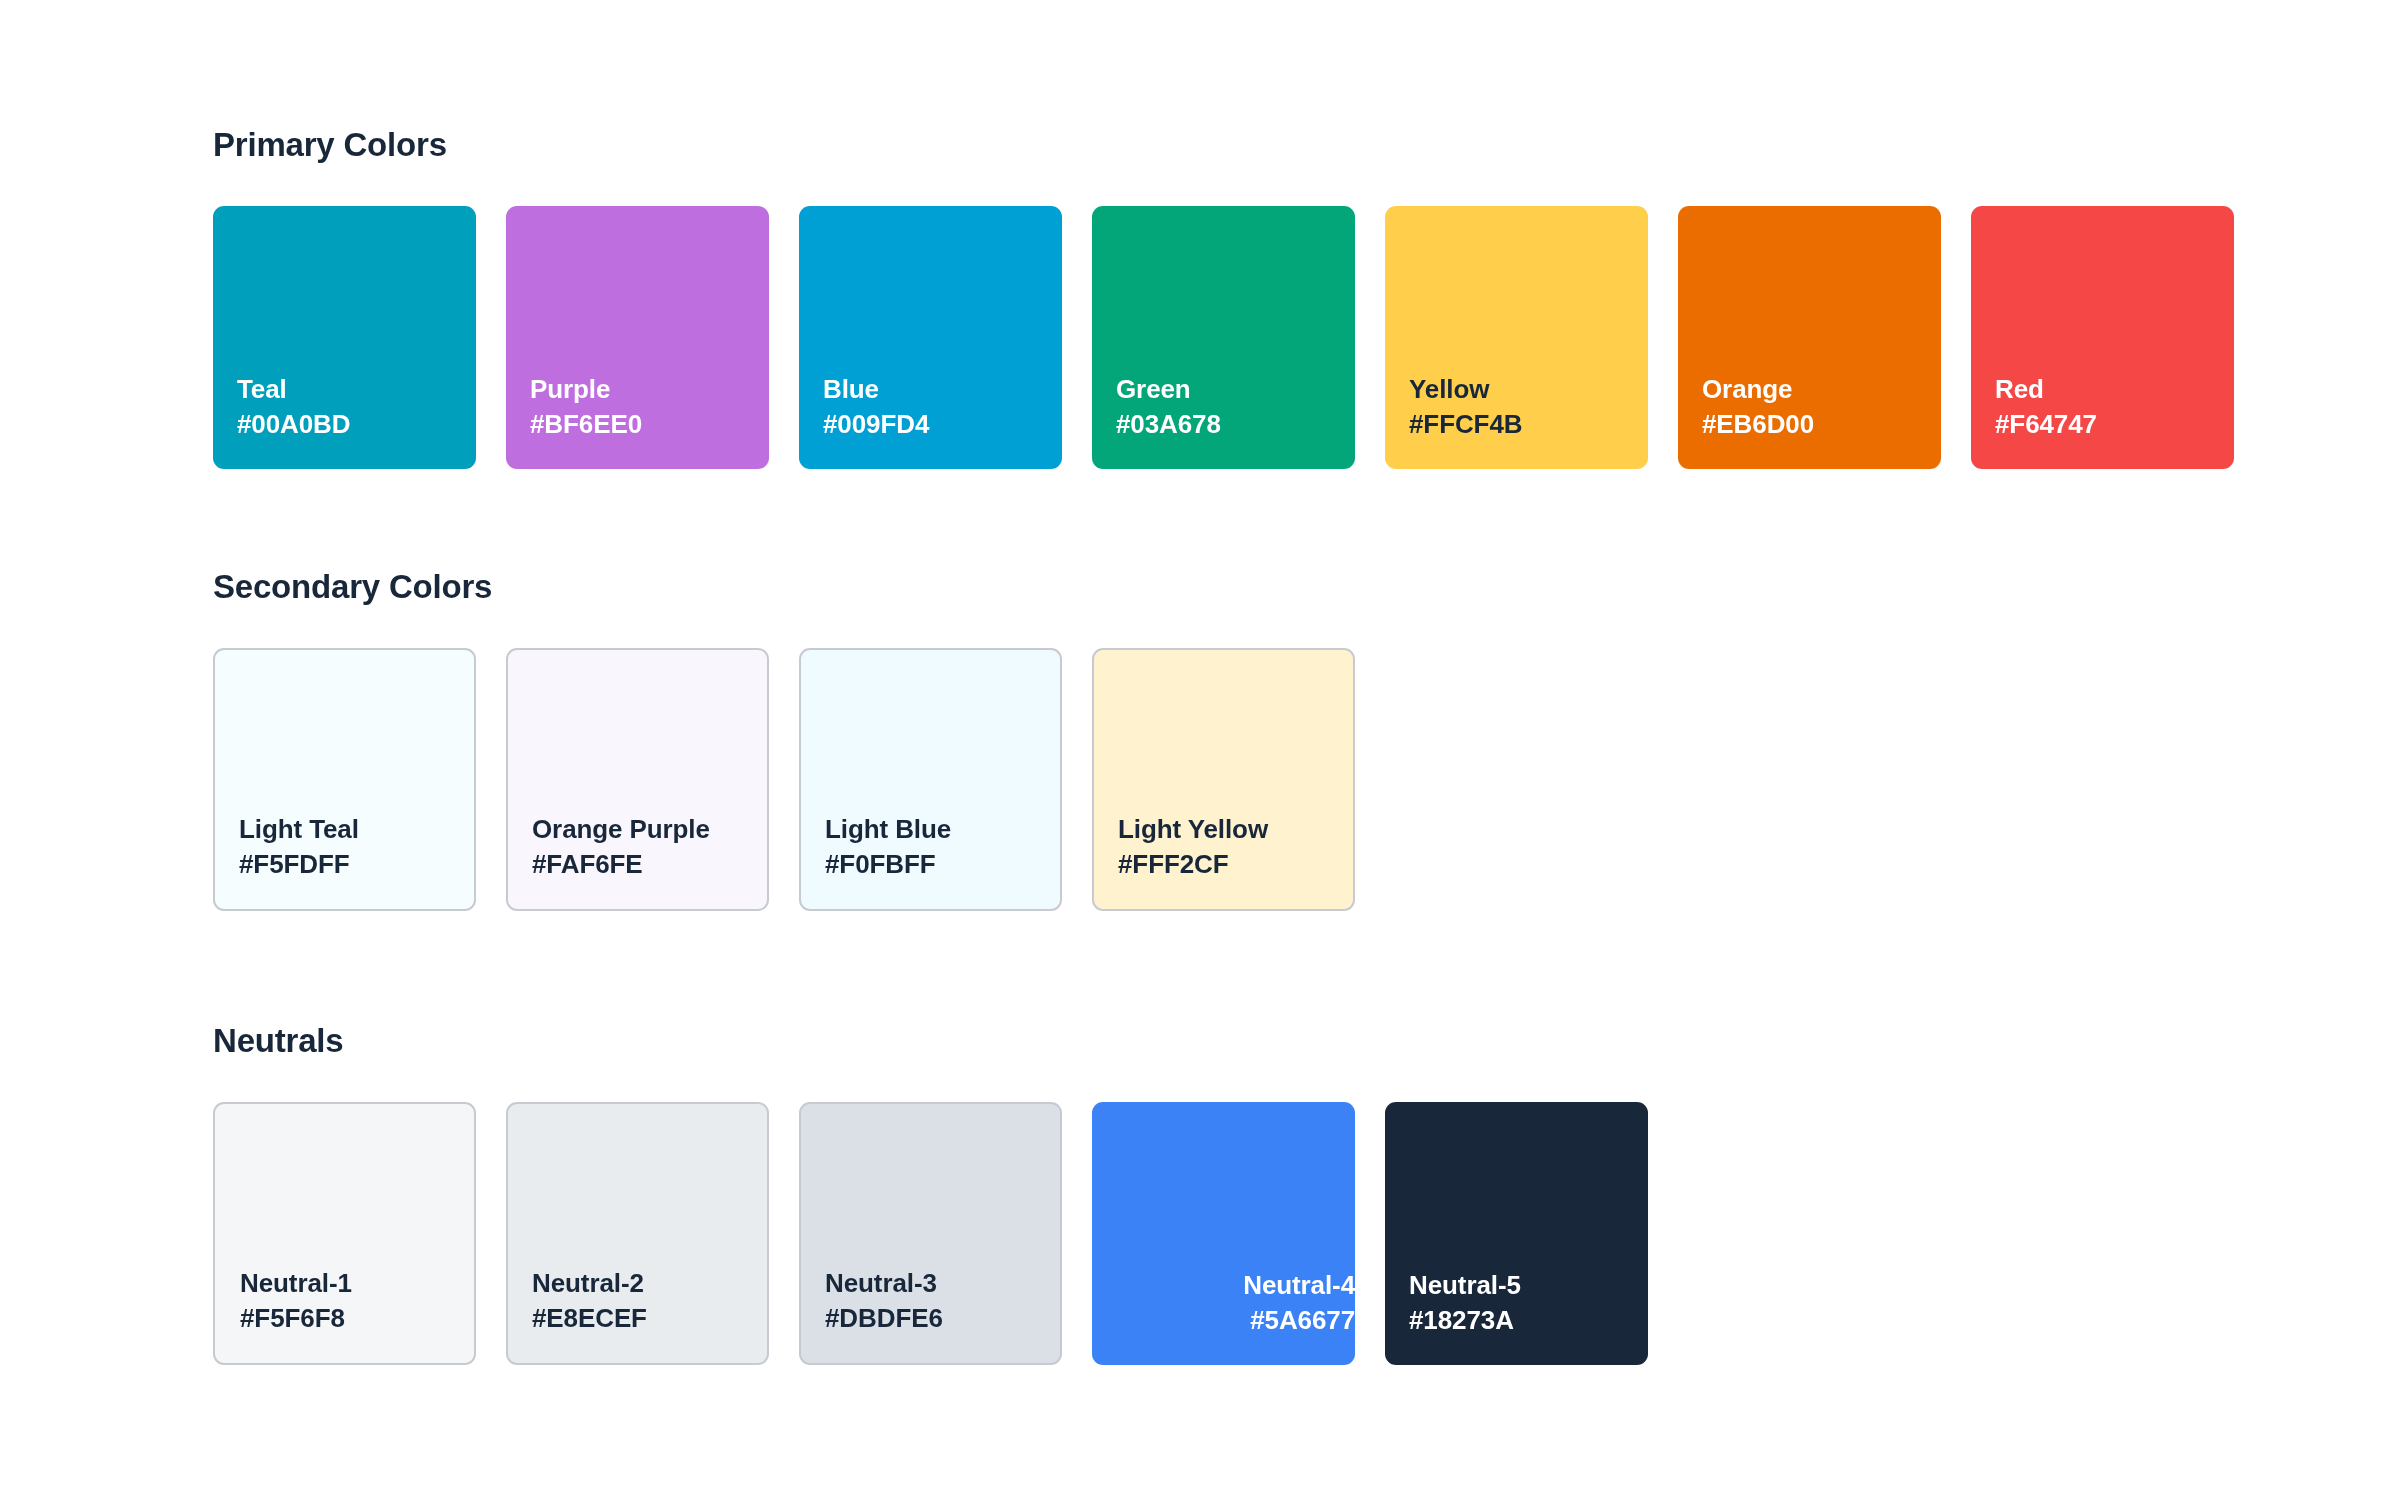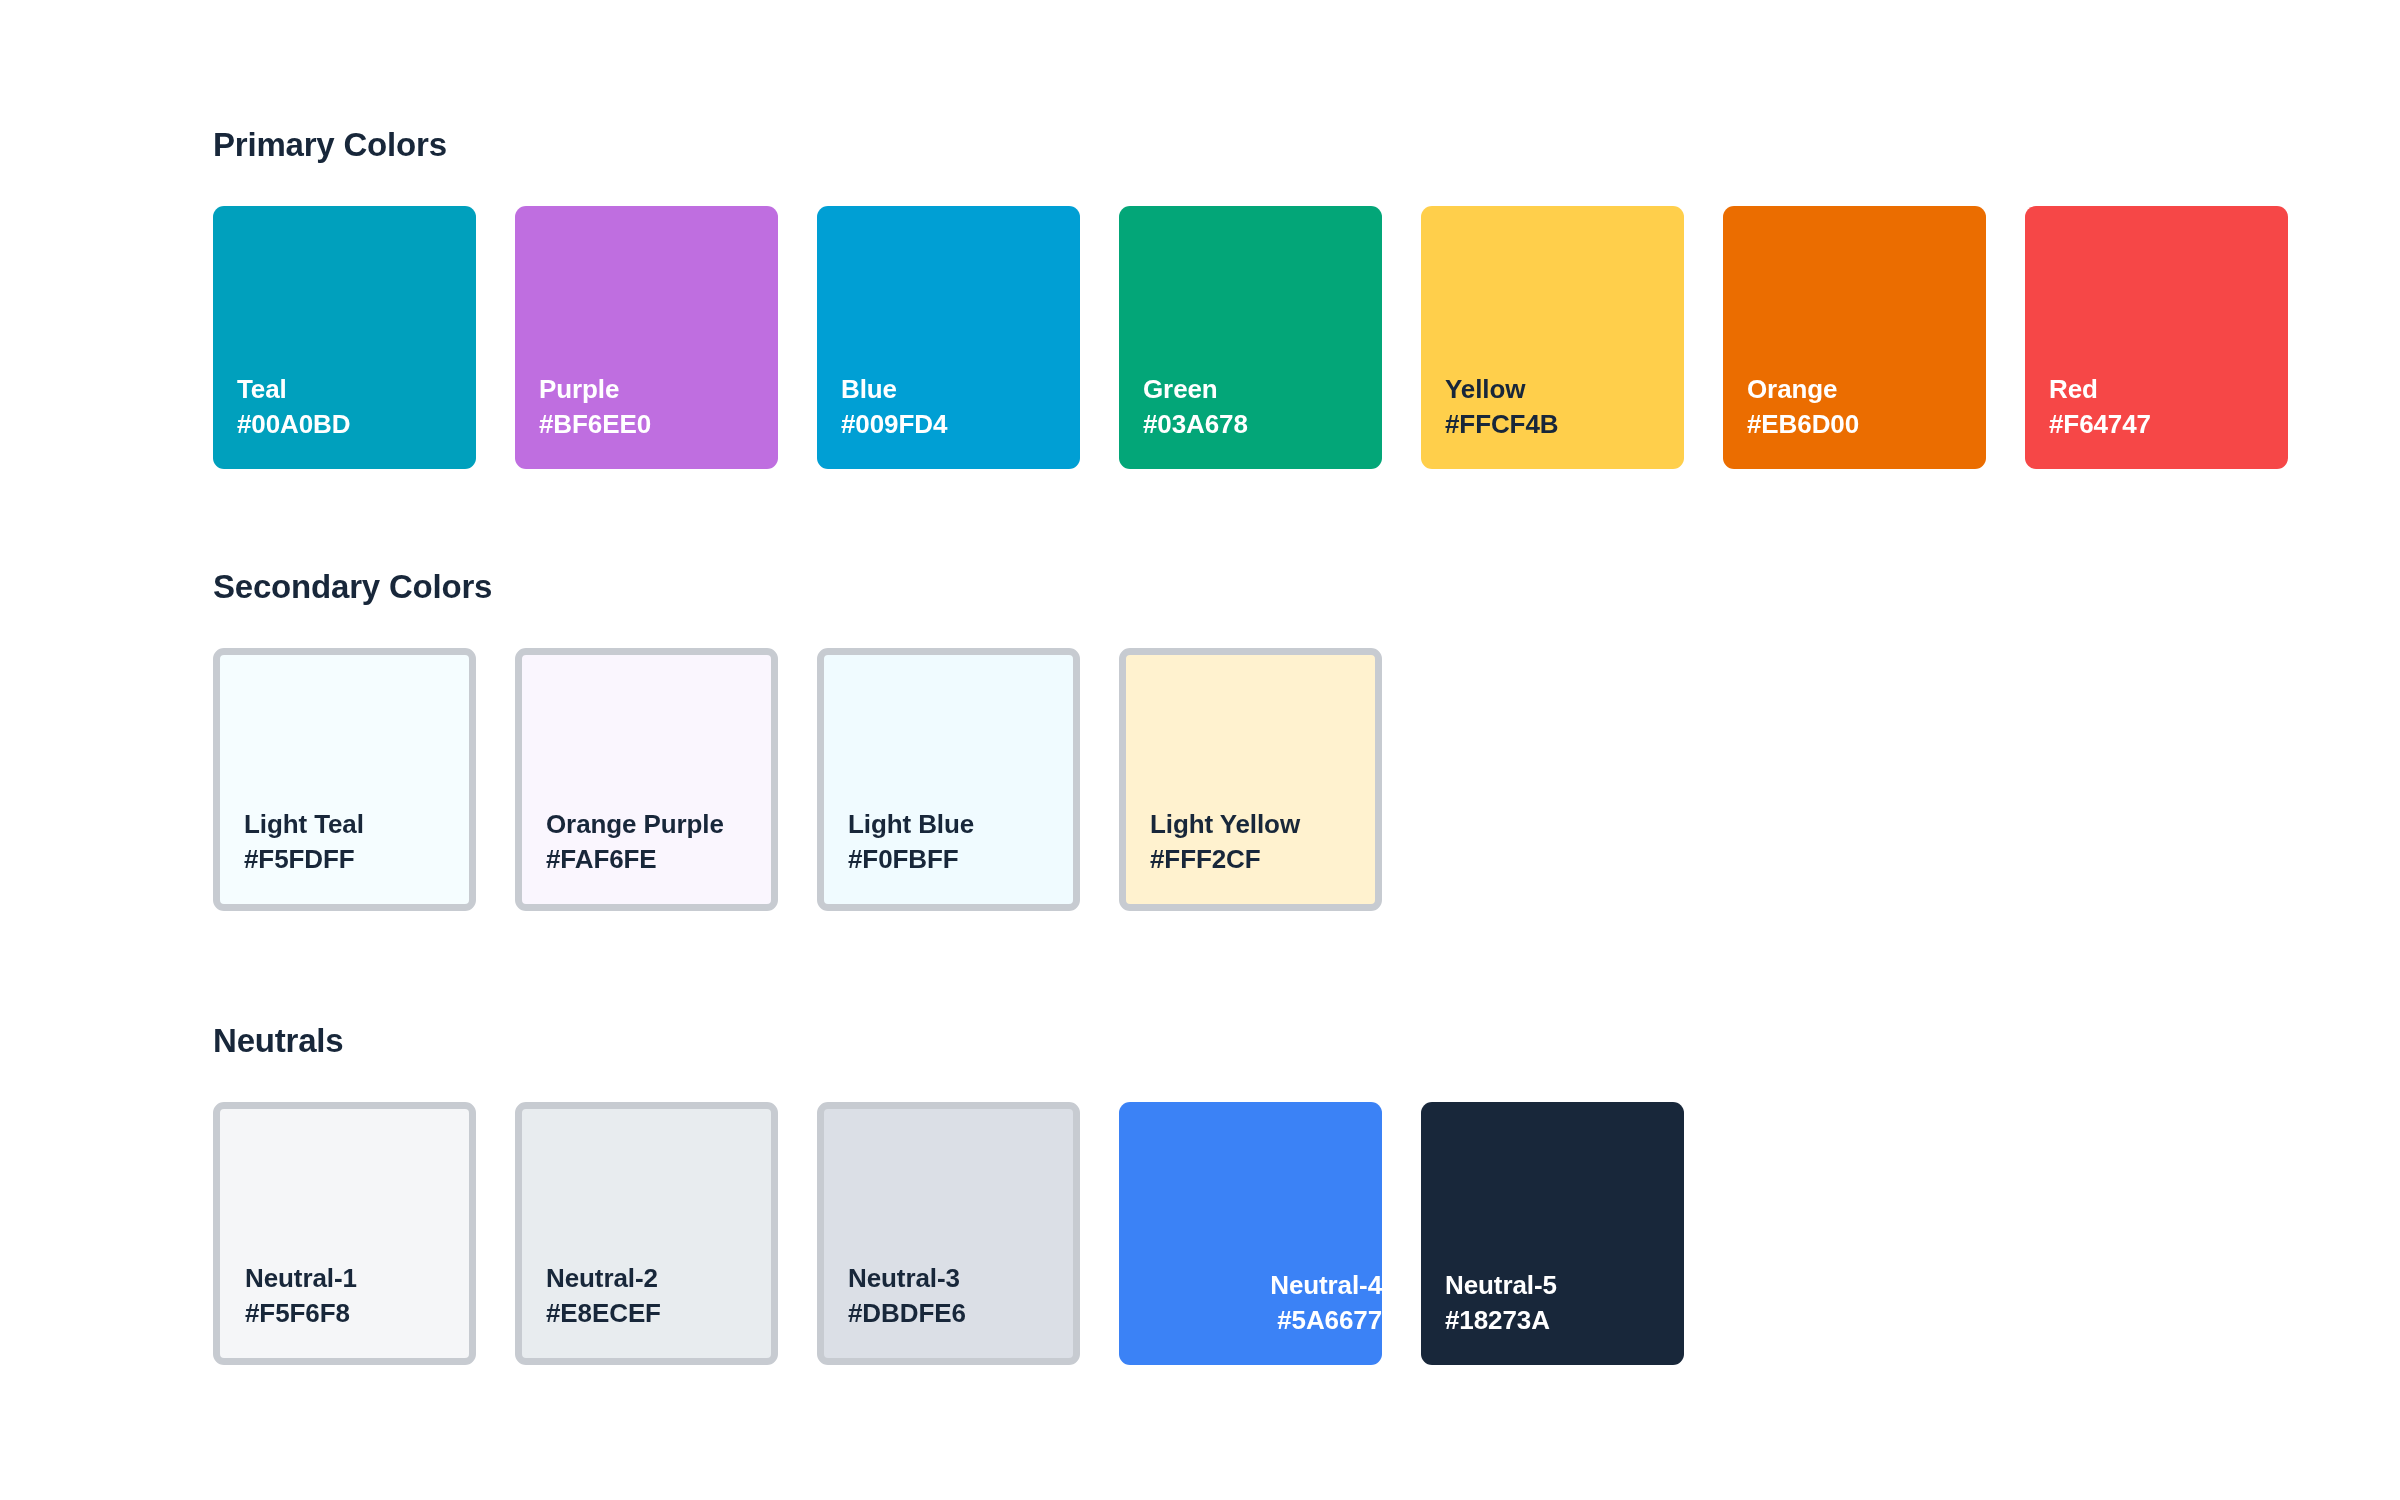--- a/index.html
+++ b/index.html
@@ -37,38 +37,38 @@
     letter-spacing: -0.2px;
     line-height: 1;
     margin: 0 0 45px 0;
     padding: 0;
   }
 
   .swatch-row {
     display: flex;
     flex-direction: row;
     align-items: flex-start;
-    gap: 39px;
+    gap: 30px;
   }
 
   .swatch {
     position: relative;
     width: 263px;
     height: 263px;
     border-radius: 11px;
     box-sizing: border-box;
     flex: 0 0 auto;
     display: flex;
     flex-direction: column;
     justify-content: flex-end;
     padding: 0 0 28px 24px;
     overflow: hidden;
   }
   .swatch.bordered {
-    border: 7px solid #0369a1;
+    border: 2px solid #0369a1;
   }
   .swatch-name {
     font-size: 26px;
     font-weight: bold;
     line-height: 1.32;
     letter-spacing: -0.1px;
     white-space: nowrap;
   }
   .swatch-hex {
     font-size: 26px;

